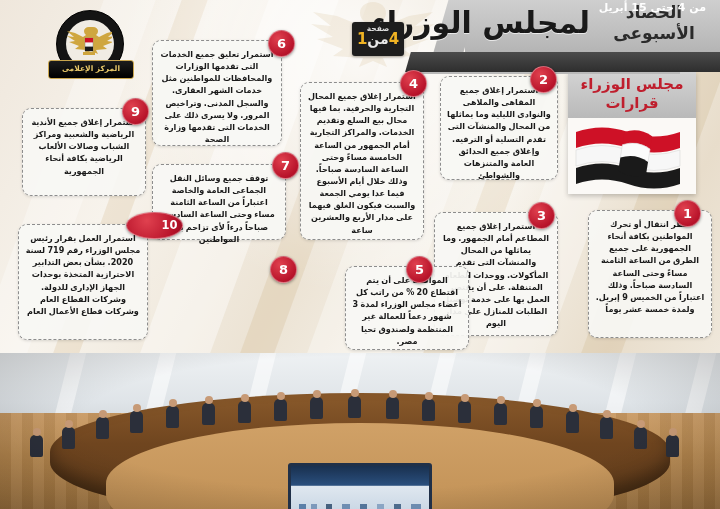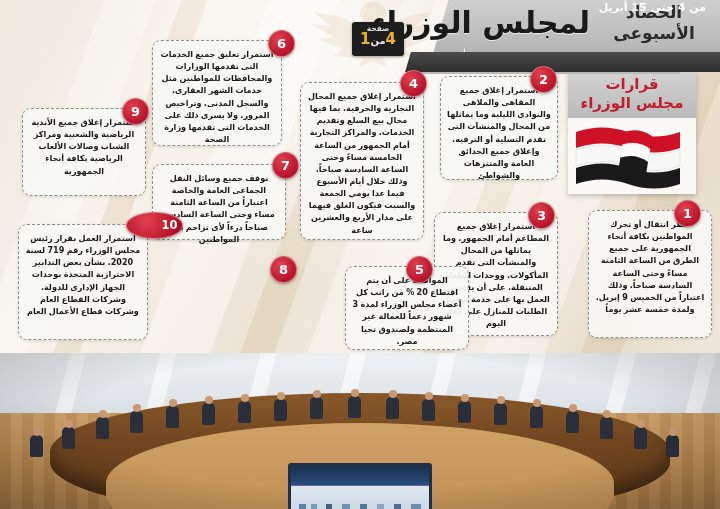--- a/index.html
+++ b/index.html
@@ -104,21 +104,21 @@
   }
   .pagebadge .pb-top{
     position:absolute;left:0;right:0;top:2px;
     text-align:center;color:#dcdcdc;font-size:7.5px;font-weight:bold;
   }
   .pagebadge .pb-nums{
     position:absolute;left:0;right:0;top:10px;
     text-align:center;color:#f0b323;font-size:15px;font-weight:bold;
     line-height:1;
   }
-  .pagebadge .pb-nums .small{font-size:10px;color:#e9e9e9;}
+  .pagebadge .pb-nums .small{font-size:14px;color:#e9e9e9;}
 
   
   .logo{
     position:absolute;left:48px;top:8px;width:84px;height:74px;z-index:7;
   }
   .logo .ring{
     position:absolute;left:8px;top:2px;width:66px;height:66px;
     border-radius:50%;
     background:radial-gradient(circle at 50% 38%,#3a3a3a 0 46%,#121212 47% 100%);
     border:1px solid #000;
@@ -293,26 +293,41 @@
     <div class="hdr-underline"></div>
   </div>
 
   <div class="pagebadge">
     <div class="pb-top">صفحة</div>
     <div class="pb-nums">
       <span>4</span><span class="small">من</span><span>1</span>
     </div>
   </div>
 
+  <div class="logo">
+    <div class="ring">
+      <div class="inner"></div>
+    </div>
+    <svg class="eagle" viewBox="0 0 46 40">
+      <path d="M23 3 c-3 0 -5 2 -5 4 0 2 1 3 2 4 l-3 2 -8 -4 -8 -2 7 6 -7 -1 8 5 -6 1 10 4 -4 3 11 1 -2 4 7 -3 7 3 -2 -4 11 -1 -4 -3 10 -4 -6 -1 8 -5 -7 1 7 -6 -8 2 -8 4 -3 -2 c1 -1 2 -2 2 -4 0 -2 -2 -4 -5 -4z" fill="#cfa63f"></path>
+      <rect x="19" y="14" width="8" height="13" fill="#f3f3f3" stroke="#8d8d8d" stroke-width=".5"></rect>
+      <rect x="19" y="14" width="8" height="4.4" fill="#ce1126"></rect>
+      <rect x="19" y="22.6" width="8" height="4.4" fill="#1a1a1a"></rect>
+      <rect x="17" y="28" width="12" height="3" fill="#cfa63f"></rect>
+    </svg>
+    <div class="ribbon">
+      <span>المركز الإعلامى</span>
+    </div>
+  </div>
 
   <div class="flagcard">
     <div class="fc-head">
       <span>
+        <i style="font-style:normal;display:block">مجلس الوزراء</i>
         <i style="font-style:normal;display:block">قرارات</i>
-        <i style="font-style:normal;display:block">مجلس الوزراء</i>
       </span>
     </div>
     <div class="fc-body">
       <svg viewBox="0 0 128 76" width="128" height="76">
         <defs>
           <path id="wv" d="M2 6 q26 -9 52 0 q26 9 52 0 l0 16 q-26 9 -52 0 q-26 -9 -52 0z"></path>
         </defs>
         <g transform="translate(6,8)">
           <use href="#wv" fill="#ce1126"></use>
           <use href="#wv" y="18" fill="#f7f7f7" stroke="#d8d8d8" stroke-width=".6"></use>

